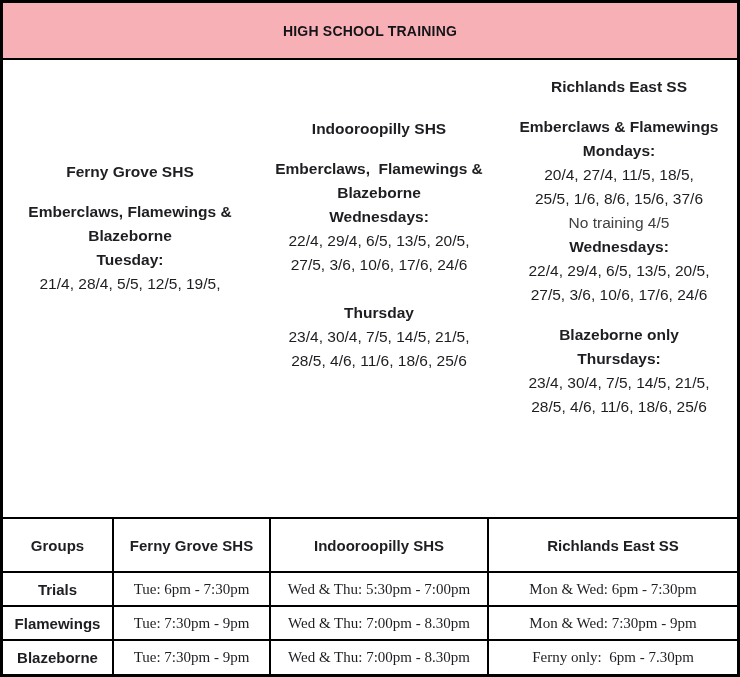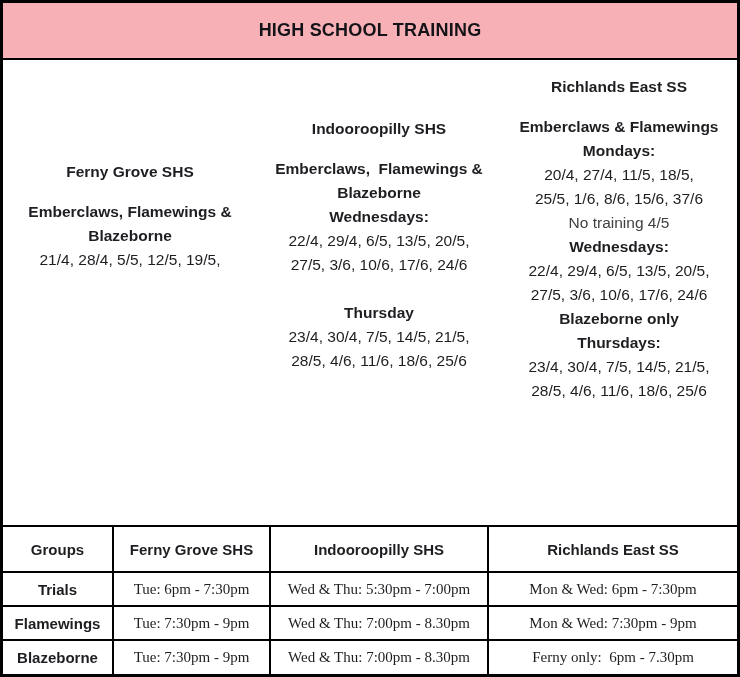--- a/index.html
+++ b/index.html
@@ -10,71 +10,72 @@
     font-family: "Liberation Sans", sans-serif;
     color: #1e1e22;
   }
   
   .title-band {
     flex: 0 0 auto; height: 55px; background: #F7B1B6;
     border-bottom: 2px solid #000000;
     display: flex; align-items: center; justify-content: center;
   }
   .title-band .title {
-    font-weight: bold; font-size: 18px; letter-spacing: 0.2px; color: #141418;
+    font-weight: bold; font-size: 14px; letter-spacing: 0.2px; color: #141418;
   }
   
   .info-section { flex: 1 1 auto; display: flex; overflow: hidden; }
   .info-col {
     box-sizing: border-box; text-align: center;
     font-size: 15.5px; line-height: 24px;
   }
   .info-col-0 { width: 254px; padding-top: 100px; }
   .info-col-1 { width: 244px; padding-top: 57px; }
   .info-col-2 { flex: 1 1 auto; padding-top: 15px; }
   .school-name { font-weight: bold; margin-bottom: 16px; }
   .line { white-space: pre-wrap; }
   .bold { font-weight: bold; }
   .note { color: #404040; }
-  .gap-16 { }
+  .gap-16 { margin-top: 16px; }
   .gap-24 { margin-top: 24px; }
   
   .schedule-table {
     flex: 0 0 auto; width: 100%;
     border-collapse: collapse; table-layout: fixed;
   }
   .schedule-table th, .schedule-table td {
     border: 2px solid #000000; padding: 0 4px;
     text-align: center; vertical-align: middle;
     font-size: 15px; white-space: pre-wrap;
   }
   .schedule-table tr > *:first-child { border-left: none; }
   .schedule-table tr > *:last-child  { border-right: none; }
   .schedule-table tbody tr:last-child > * { border-bottom: none; }
-  .schedule-table thead tr { height: 46px; }
+  .schedule-table thead tr { height: 54px; }
   .schedule-table tbody tr { height: 34px; }
   .schedule-table th { font-weight: bold; }
   .schedule-table td { font-weight: normal; font-family: Liberation Serif, serif; }
 </style>
 </head>
 <body>
 
 <div class="sheet">
 
   <div class="title-band">
     <div class="title">HIGH SCHOOL TRAINING</div>
   </div>
 
   <div class="info-section">
 
     <div class="info-col info-col-0">
       <div class="school-name">Ferny Grove SHS</div>
       <div>
         <div class="line bold">Emberclaws, Flamewings &amp;</div>
         <div class="line bold">Blazeborne</div>
+        <div class="line bold">Tuesday:</div>
         <div class="line">21/4, 28/4, 5/5, 12/5, 19/5,</div>
       </div>
     </div>
 
     <div class="info-col info-col-1">
       <div class="school-name">Indooroopilly SHS</div>
       <div>
         <div class="line bold">Emberclaws,  Flamewings &amp;</div>
         <div class="line bold">Blazeborne</div>
         <div class="line bold">Wednesdays:</div>

